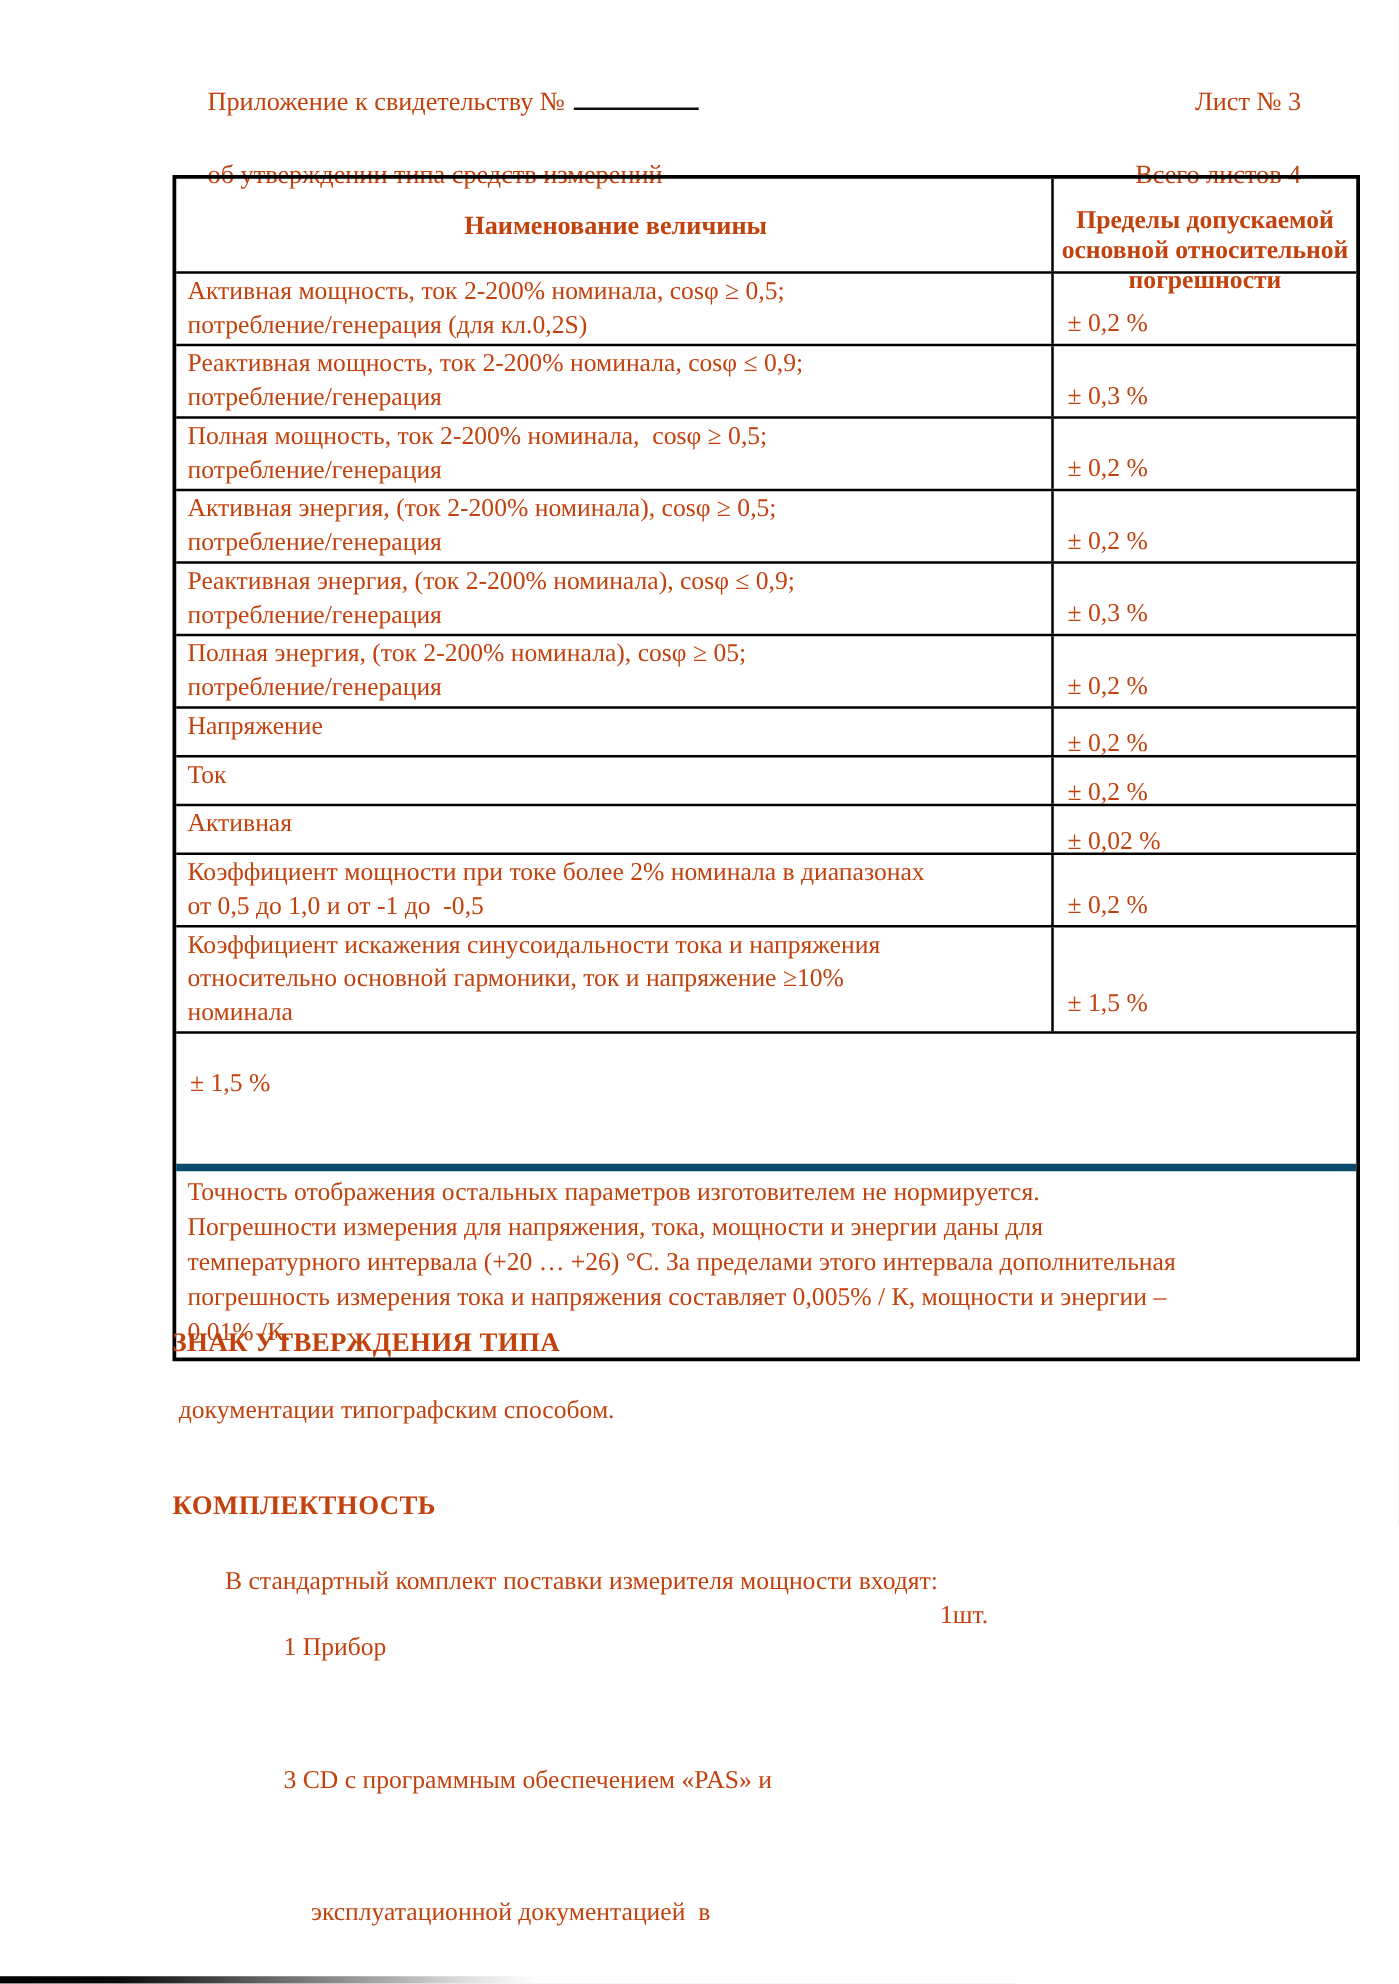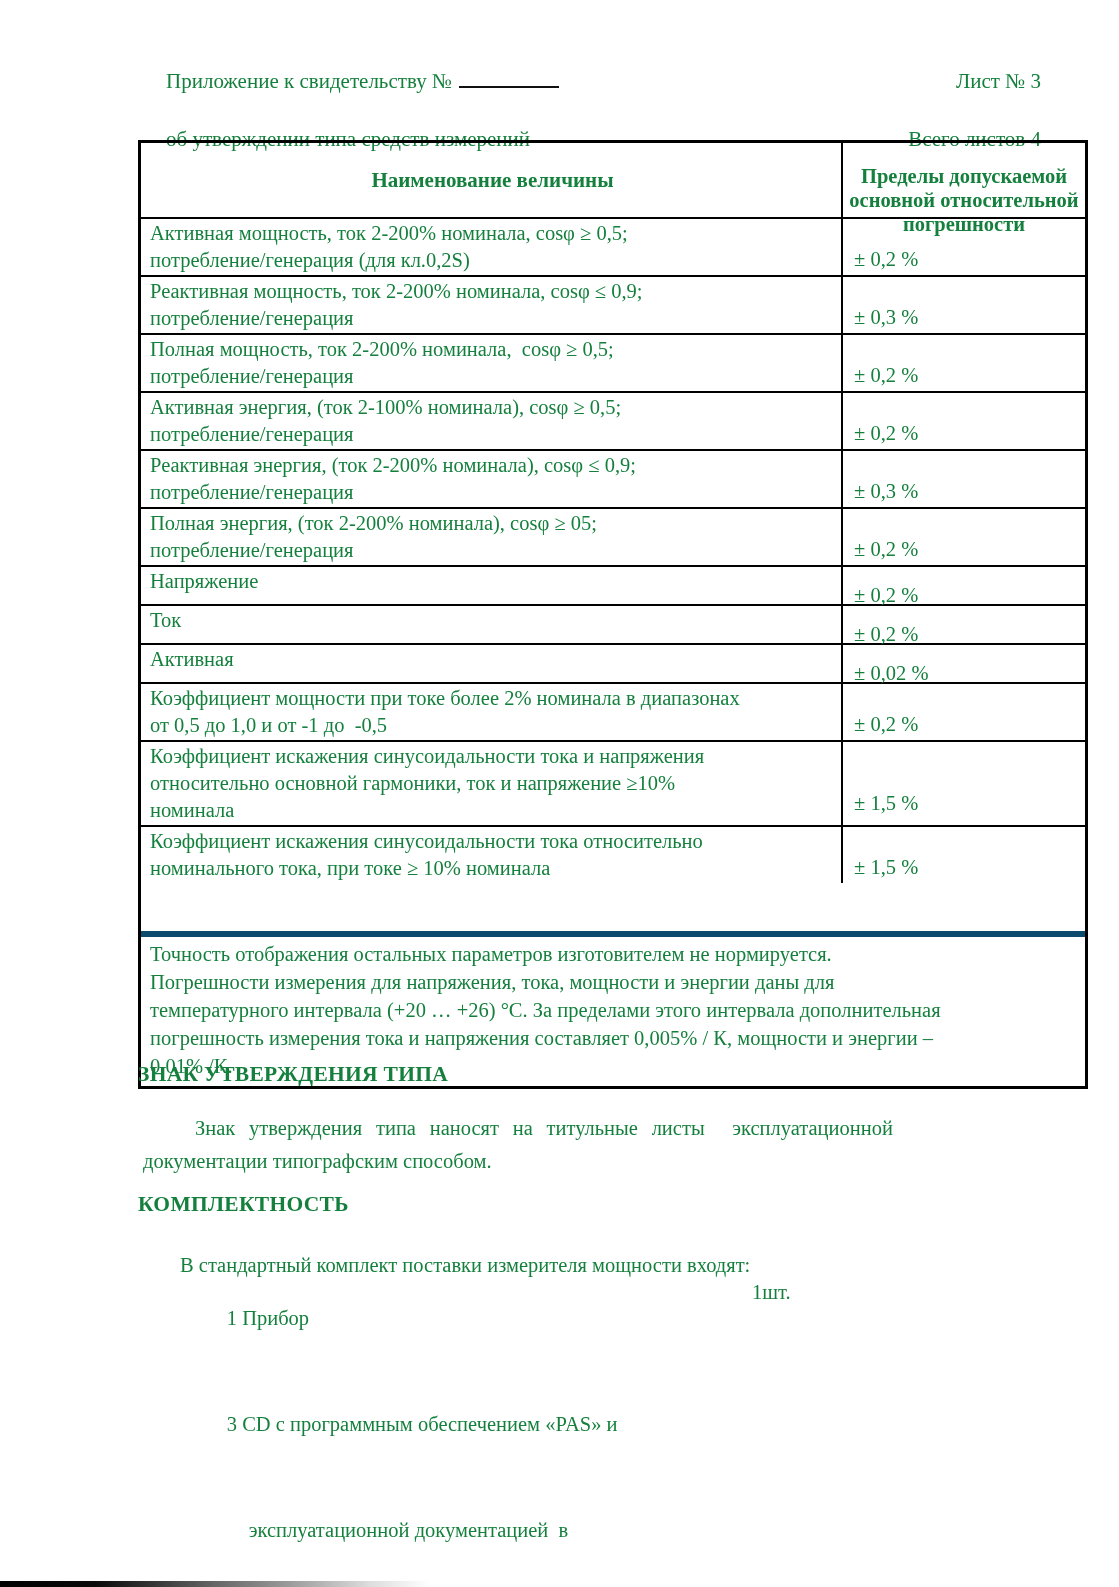--- a/index.html
+++ b/index.html
@@ -2,21 +2,21 @@
 <html lang="ru"><head>
 <meta charset="utf-8">
 <style>
   * { margin:0; padding:0; box-sizing:border-box; }
   html,body { background:#e8e8e8; }
   .page {
     position:relative;
     width:1119px; height:1587px;
     margin:0 auto;
     background:#ffffff;
-    color:#15803d;
+    color:#c2410c;
     font-family:"Liberation Serif","DejaVu Serif",serif;
     overflow:hidden;
   }
 
   
   .hdr-left {
     position:absolute; left:145px; top:38px;
     font-size:21px; line-height:29px; white-space:pre-wrap;
   }
   .blank-line {
@@ -136,21 +136,21 @@
       <div class="cell-name">Реактивная мощность, ток 2-200% номинала, cosφ ≤ 0,9;
 потребление/генерация</div>
       <div class="cell-val">± 0,3 %</div>
     </div>
     <div class="t-row r-two">
       <div class="cell-name">Полная мощность, ток 2-200% номинала,  cosφ ≥ 0,5;
 потребление/генерация</div>
       <div class="cell-val">± 0,2 %</div>
     </div>
     <div class="t-row r-two">
-      <div class="cell-name">Активная энергия, (ток 2-100% номинала), cosφ ≥ 0,5;
+      <div class="cell-name">Активная энергия, (ток 2-200% номинала), cosφ ≥ 0,5;
 потребление/генерация</div>
       <div class="cell-val">± 0,2 %</div>
     </div>
     <div class="t-row r-two">
       <div class="cell-name">Реактивная энергия, (ток 2-200% номинала), cosφ ≤ 0,9;
 потребление/генерация</div>
       <div class="cell-val">± 0,3 %</div>
     </div>
     <div class="t-row r-two">
       <div class="cell-name">Полная энергия, (ток 2-200% номинала), cosφ ≥ 05;
@@ -174,35 +174,32 @@
 от 0,5 до 1,0 и от -1 до  -0,5</div>
       <div class="cell-val">± 0,2 %</div>
     </div>
     <div class="t-row r-three">
       <div class="cell-name">Коэффициент искажения синусоидальности тока и напряжения
 относительно основной гармоники, ток и напряжение ≥10%
 номинала</div>
       <div class="cell-val">± 1,5 %</div>
     </div>
     <div class="t-row r-two">
-      <div class="cell-name">Коэффициент искажения синусоидальности тока относительно
-номинального тока, при токе ≥ 10% номинала</div>
       <div class="cell-val">± 1,5 %</div>
     </div>
 
     <div class="t-foot">Точность отображения остальных параметров изготовителем не нормируется.
 Погрешности измерения для напряжения, тока, мощности и энергии даны для
 температурного интервала (+20 … +26) °С. За пределами этого интервала дополнительная
 погрешность измерения тока и напряжения составляет 0,005% / К, мощности и энергии –
 0,01% /К.</div>
   </div>
 
   <div class="sec-heading heading-type-approval">ЗНАК УТВЕРЖДЕНИЯ ТИПА</div>
   <div class="type-para">
-    <span class="p-line1">Знак утверждения типа наносят на титульные листы  эксплуатационной</span>
     <span class="p-line2">документации типографским способом.</span>
   </div>
 
   <div class="sec-heading heading-completeness">КОМПЛЕКТНОСТЬ</div>
   <div class="kit">
     <div class="kit-intro">В стандартный комплект поставки измерителя мощности входят:</div>
     <div class="kit-row item">
       <span>1 Прибор</span>
       <span class="kit-qty">1шт.</span>
     </div>

